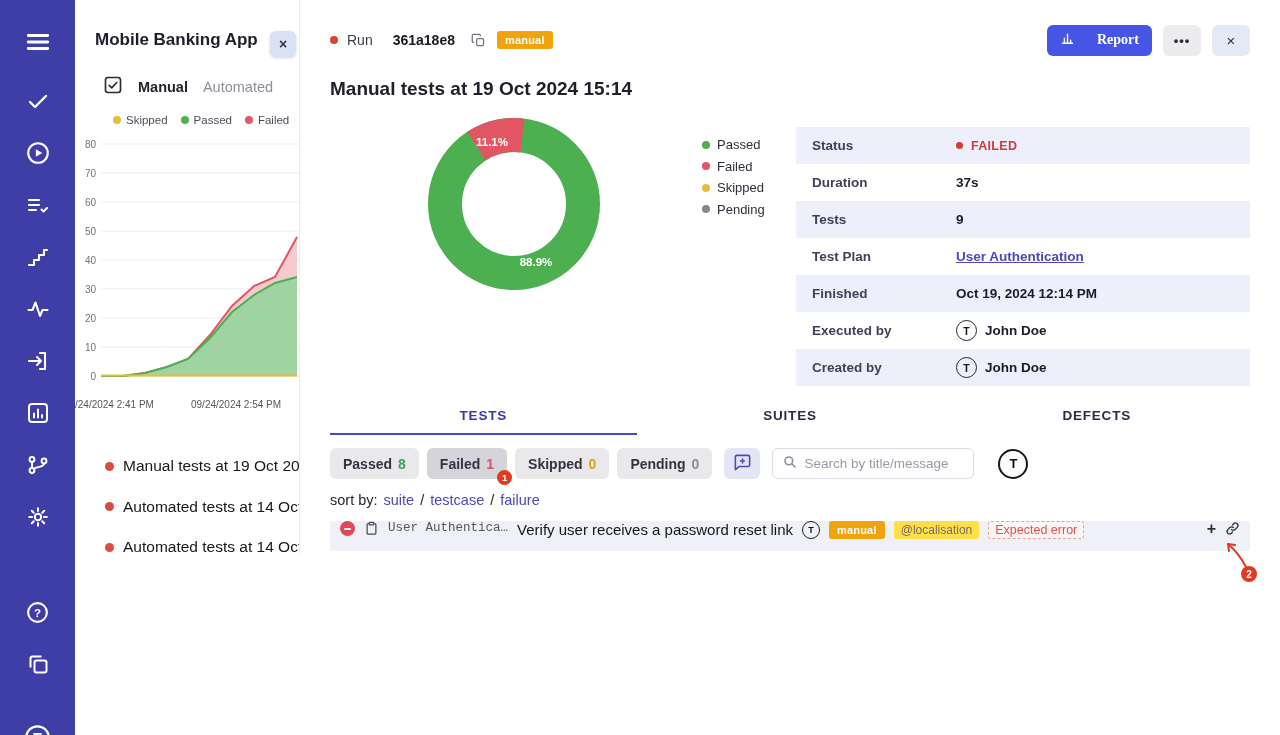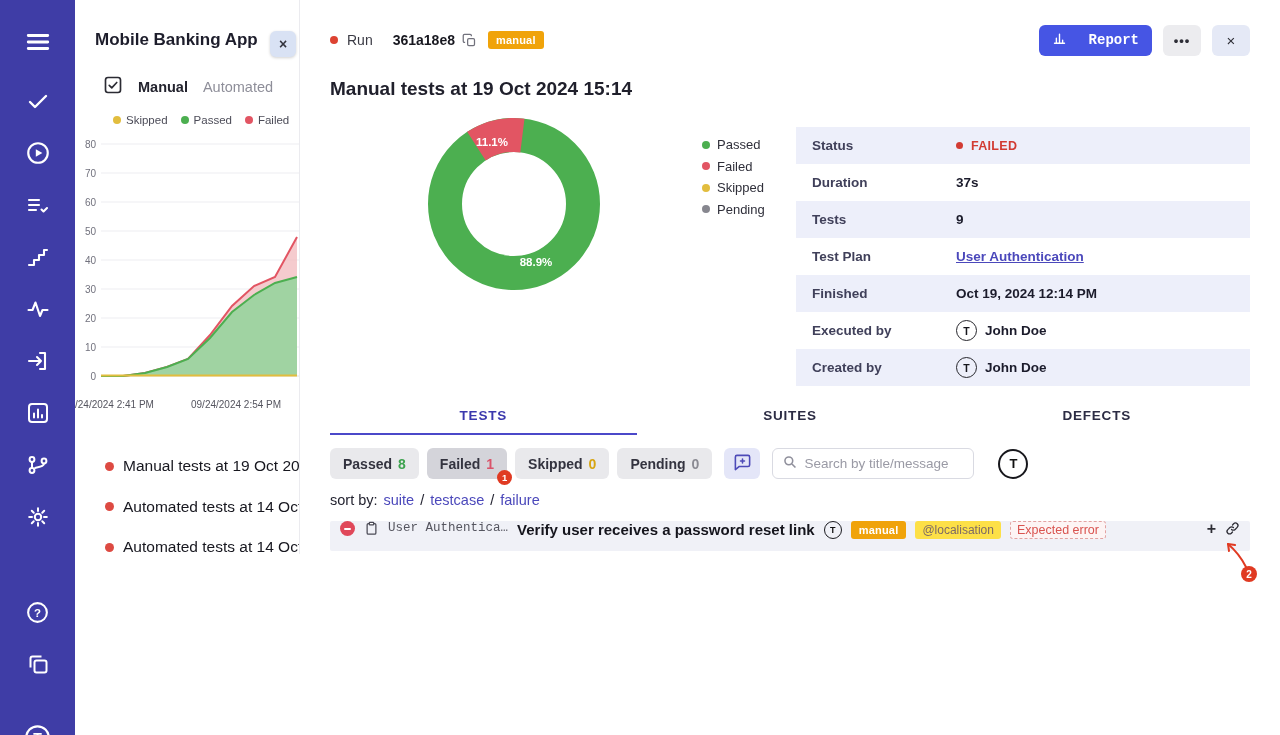--- a/index.html
+++ b/index.html
@@ -38,28 +38,28 @@
   .run-item{display:flex;align-items:center;gap:9px;height:40.5px;font-size:15.5px;
     color:#17171f;white-space:nowrap;overflow:hidden;cursor:pointer}
   .run-dot{width:9px;height:9px;border-radius:50%;background:#dd4a42;flex:0 0 auto}
 
   
   .main{position:absolute;left:300px;top:0;width:980px;height:735px;background:#fff}
   .topbar{position:absolute;left:0;top:0;width:980px;height:66px;display:flex;
     align-items:center;padding:14px 30px 0}
   .tb-dot{width:8px;height:8px;border-radius:50%;background:#dd4332;margin-right:9px}
   .run-label{font-size:14px;color:#3a3a44;margin-right:20px}
-  .run-id{font-size:14px;font-weight:700;color:#17171f;margin-right:7px}
+  .run-id{font-size:14px;font-weight:700;color:#17171f;margin-right:16px}
   .copy-btn{display:flex;align-items:center;margin-right:11px;cursor:pointer;background:none;border:none}
   .badge-manual{background:#f0a30a;color:#fff;font-size:11px;font-weight:700;
     padding:3px 8px;border-radius:3px;letter-spacing:.2px}
   .tb-spacer{flex:1}
   .report-btn{display:flex;align-items:center;gap:22px;background:#4655e4;color:#fff;
     border:none;border-radius:6px;height:31px;padding:0 13px;font-size:14px;font-weight:700;
-    font-family:Liberation Mono, monospace;cursor:pointer}
+    font-family:Liberation Serif, serif;cursor:pointer}
   .more-btn{width:38px;height:31px;border:none;border-radius:6px;background:#ececef;
     color:#2e2e36;font-size:13px;font-weight:700;margin-left:11px;cursor:pointer;letter-spacing:1px}
   .x-btn{width:38px;height:31px;border:none;border-radius:6px;background:#e5e9f6;
     color:#2e2e36;font-size:15px;cursor:pointer;margin-left:11px}
   .run-title{position:absolute;left:30px;top:78px;font-size:19px;font-weight:700;color:#20202c}
 
   .donut{position:absolute;left:126px;top:116px;width:176px;height:176px}
   .pct{position:absolute;color:#fff;font-size:11.5px;font-weight:700;transform:translate(-50%,-50%)}
   .pct-failed{left:66px;top:26px}
   .pct-passed{left:110px;top:146px}
@@ -106,21 +106,21 @@
     display:flex;gap:6px;align-items:center}
   .sort-link{color:#4b48bb;cursor:pointer}
 
   .test-row{position:absolute;left:30px;top:521px;width:920px;height:30px;background:#f0f1f7;
     display:flex;align-items:flex-start;gap:9px;padding:0 10px;border-radius:2px}
   .minus-circle{width:15px;height:15px;border-radius:50%;background:#e0485a;display:flex;
     align-items:center;justify-content:center;flex:0 0 auto}
   .minus-circle::after{content:"";width:7px;height:2px;background:#fff;border-radius:1px}
   .suite-name{font-family:"Liberation Mono","DejaVu Sans Mono",monospace;font-size:12.5px;
     color:#55555f;white-space:nowrap}
-  .test-title{font-size:15px;font-weight:700;color:#15151d;white-space:nowrap}
+  .test-title{font-size:15px;font-weight:400;color:#15151d;white-space:nowrap}
   .avatar-xs{width:18px;height:18px;border-radius:50%;border:1.5px solid #1b1b20;display:flex;
     align-items:center;justify-content:center;font-size:9px;font-weight:700;color:#111;flex:0 0 auto}
   .tag{background:#fde047;color:#7d6a66;font-size:12px;padding:2px 7px;border-radius:3px;white-space:nowrap}
   .err-tag{color:#d9534f;font-size:12.5px;border:1px dashed #e2a3a3;background:#fdf4f4;
     padding:1px 6px;border-radius:3px;white-space:nowrap}
   .row-spacer{flex:1}
   .plus-icon{font-size:16px;font-weight:700;color:#2e2e36;cursor:pointer;line-height:1}
   .link-btn{display:flex;align-items:center;cursor:pointer;background:none;border:none}
 
   .ann-arrow{position:absolute;left:916px;top:538px;width:40px;height:34px;pointer-events:none}

